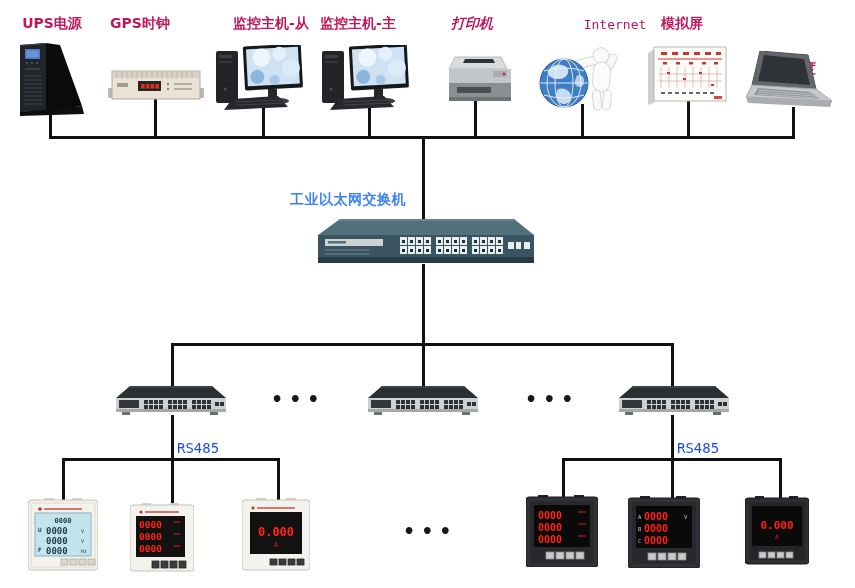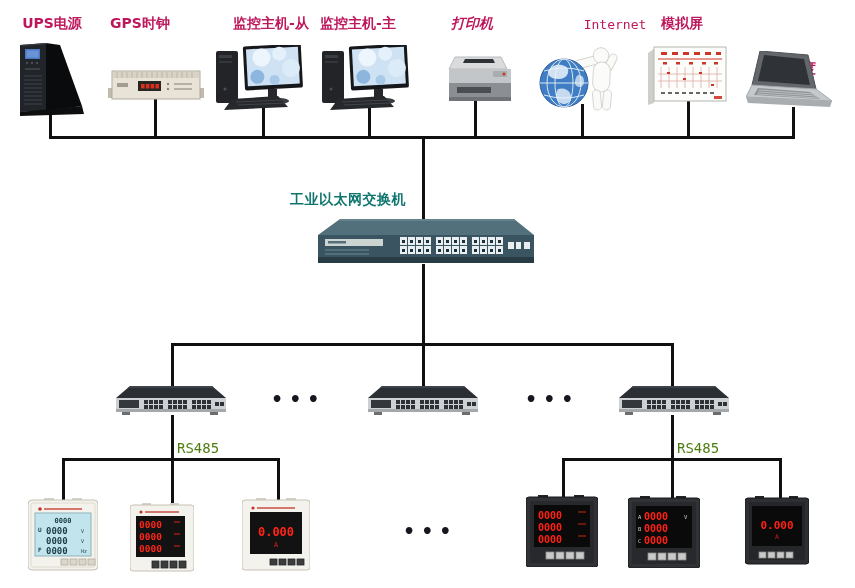--- a/index.html
+++ b/index.html
@@ -1,20 +1,20 @@
 <!DOCTYPE html>
 <html><head>
 <meta charset="utf-8">
 <style>
   html,body{margin:0;padding:0;background:#fff;}
   .canvas{position:relative;width:855px;height:588px;background:#fff;overflow:hidden;font-family:"DejaVu Sans",sans-serif;}
   .ln{position:absolute;background:#101010;}
   .toplabel{position:absolute;transform:translateX(-50%);font-weight:bold;font-size:14px;color:#be185d;white-space:nowrap;letter-spacing:0;}
-  .corelabel{position:absolute;font-weight:bold;font-size:14px;color:#0f766e;letter-spacing:0.5px;white-space:nowrap;}
-  .rslabel{position:absolute;font-family:"DejaVu Sans Mono",monospace;font-size:14px;font-weight:normal;color:#4d7c0f;}
+  .corelabel{position:absolute;font-weight:bold;font-size:14px;color:#3b82f6;letter-spacing:0.5px;white-space:nowrap;}
+  .rslabel{position:absolute;font-family:"DejaVu Sans Mono",monospace;font-size:14px;font-weight:normal;color:#1d4ed8;}
   .dots{position:absolute;font-weight:bold;font-size:19px;letter-spacing:6px;color:#16161e;line-height:14px;}
   .dev{position:absolute;}
   svg text{font-family:"DejaVu Sans Mono",monospace;}
 </style>
 </head>
 <body>
 
 <div class="canvas">
 
   <div class="toplabel" style="left:52px;top:15px;">UPS电源</div>

